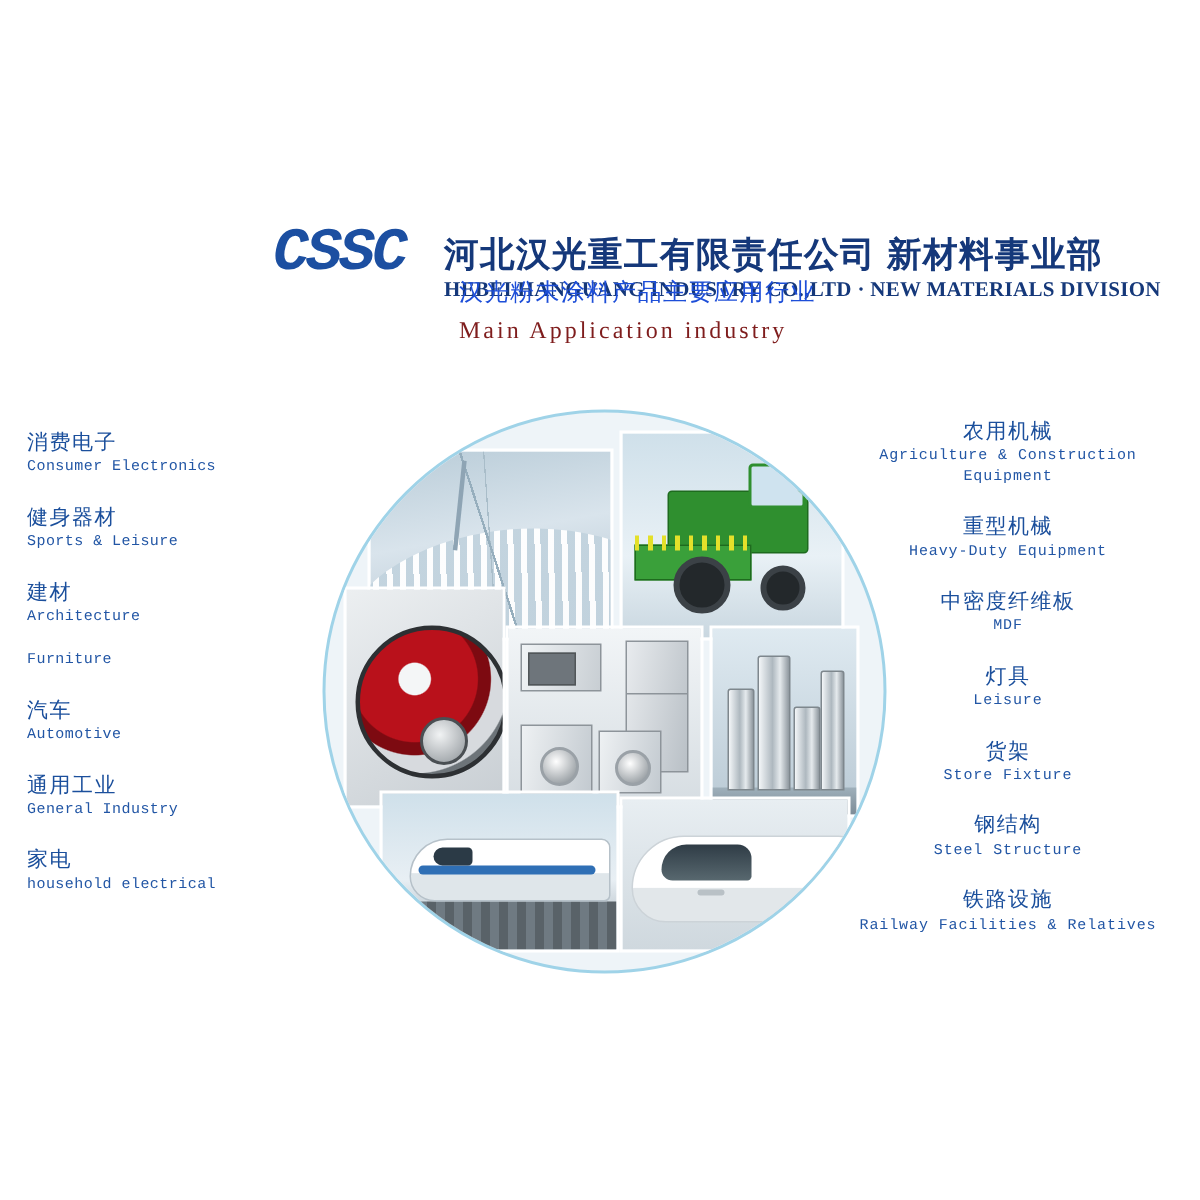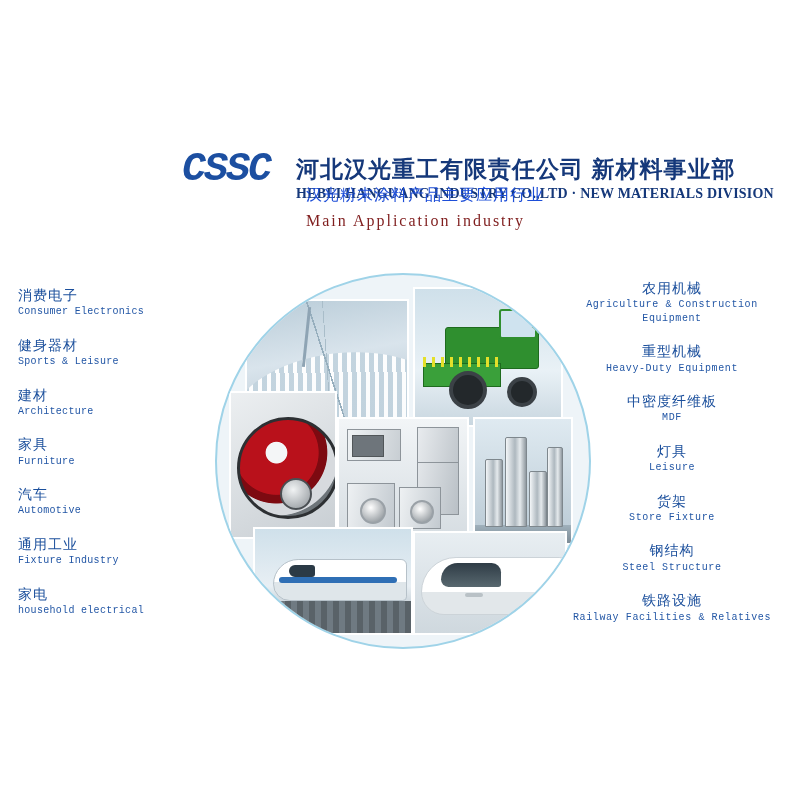--- a/index.html
+++ b/index.html
@@ -306,30 +306,29 @@
   </div>
   <div class="label-item">
     <div class="label-cn">健身器材</div>
     <div class="label-en">Sports &amp; Leisure</div>
   </div>
   <div class="label-item">
     <div class="label-cn">建材</div>
     <div class="label-en">Architecture</div>
   </div>
   <div class="label-item">
-    <div class="label-cn">家具</div>
     <div class="label-en">Furniture</div>
   </div>
   <div class="label-item">
     <div class="label-cn">汽车</div>
     <div class="label-en">Automotive</div>
   </div>
   <div class="label-item">
     <div class="label-cn">通用工业</div>
-    <div class="label-en">Fixture Industry</div>
+    <div class="label-en">General Industry</div>
   </div>
   <div class="label-item">
     <div class="label-cn">家电</div>
     <div class="label-en">household electrical</div>
   </div>
 </div>
 
 <div class="label-col right">
   <div class="label-item">
     <div class="label-cn">农用机械</div>

